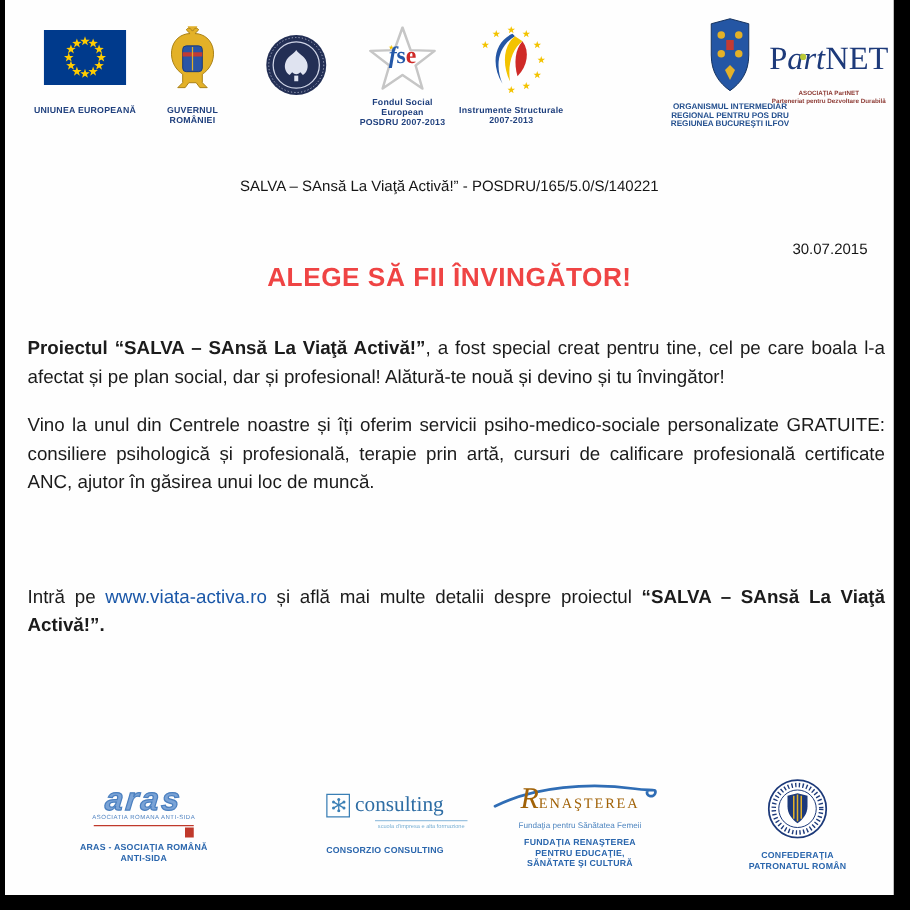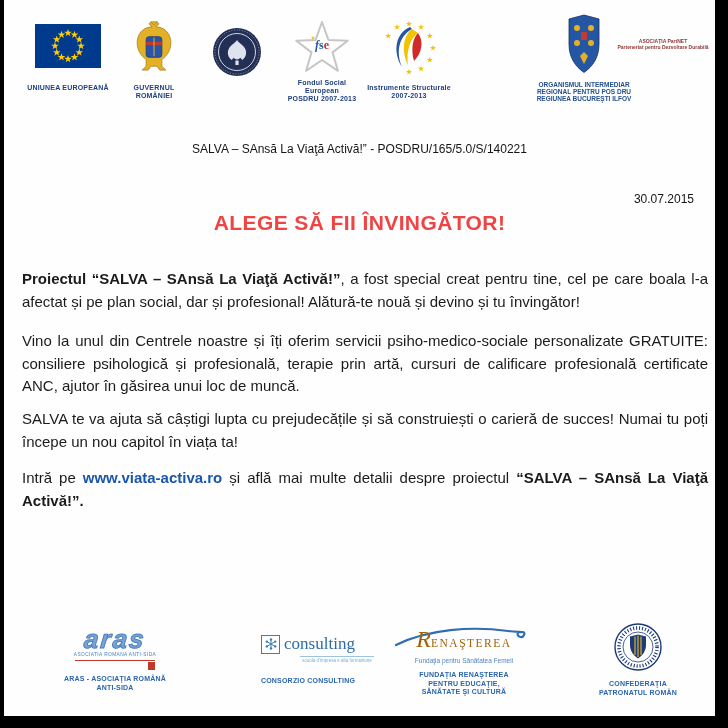--- a/index.html
+++ b/index.html
@@ -22,38 +22,38 @@
   .instr-group .cap{margin-top:5px;}
   .oir-group{left:526px;top:14px;width:108px;}
   .oir-group .cap2{margin-top:3px;}
   .partnet-group{left:606px;top:30px;width:106px;}
   .pn-word{font-family:"Liberation Serif",serif;font-size:26px;line-height:34px;color:#1d3a7a;position:relative;}
   .pn-word .pn-art{font-style:italic;}
   .pn-dot{position:absolute;width:5px;height:5px;border-radius:50%;background:#b9c837;left:30px;top:13px;}
   .pn-cap{font-size:5px;font-weight:bold;color:#8d3a34;line-height:6px;margin-top:8px;}
   .fse-wrap{position:relative;width:56px;height:54px;margin:0 auto;}
   .fse-letters{position:absolute;left:0;top:13px;width:100%;text-align:center;
-    font-family:"Liberation Serif",serif;font-size:12px;font-weight:bold;line-height:22px;}
+    font-family:"Liberation Serif",serif;font-size:19px;font-weight:bold;line-height:22px;}
   .fse-f{font-style:italic;color:#2458a8;}
   .fse-s{color:#2458a8;}
   .fse-e{color:#cf2a27;}
 
   
   .hdr{position:absolute;left:0;top:141px;width:100%;text-align:center;font-size:12px;
        color:#151515;line-height:17px;}
   .date{position:absolute;top:192px;right:21px;font-size:12px;color:#151515;}
   .main-title{position:absolute;left:0;top:211px;width:100%;text-align:center;
        font-size:21px;font-weight:bold;color:#ef4444;letter-spacing:.4px;}
 
   
   .para{position:absolute;left:18px;width:686px;font-size:15px;line-height:22.5px;
         color:#1b1b1b;text-align:justify;}
   #p1{top:253px;} #p2{top:315px;} #p3{top:393px;} #p4{top:452px;}
   .b{font-weight:bold;}
-  .link{color:#1a57a8;font-weight:bold;text-decoration:none;cursor:pointer;}
+  .link{color:#1a57a8;font-weight:normal;text-decoration:none;cursor:pointer;}
 
   
   .contact{position:absolute;left:21px;top:510px;font-size:13px;line-height:17.5px;color:#1b1b1b;}
 
   
   .blg{position:absolute;text-align:center;}
   .bcap{font-size:7px;font-weight:bold;color:#2a66ad;line-height:8.5px;letter-spacing:.2px;}
   .aras-group{left:50px;top:627px;width:122px;}
   .aras-word{font-size:26px;font-weight:bold;font-style:italic;color:#7aa3d6;
              -webkit-text-stroke:1px #4a7fbf;letter-spacing:2px;line-height:24px;transform:skewX(-6deg);}
@@ -178,37 +178,37 @@
       <rect x="14" y="18" width="6" height="8" fill="#c23b33"></rect>
     </svg>
     <div class="cap2">
       <div>ORGANISMUL INTERMEDIAR</div>
       <div>REGIONAL PENTRU POS DRU</div>
       <div>REGIUNEA BUCUREŞTI ILFOV</div>
     </div>
   </div>
 
   <div class="lg partnet-group">
+    <div class="pn-word"><span>P</span><span class="pn-art">art</span><span>NET</span><span class="pn-dot"></span></div>
     <div class="pn-cap">
       <div>ASOCIAŢIA PartNET</div>
       <div>Parteneriat pentru Dezvoltare Durabilă</div>
     </div>
   </div>
 
   <div class="hdr">
     <div>SALVA – SAnsă La Viaţă Activă!” - POSDRU/165/5.0/S/140221</div>
   </div>
   <div class="date">30.07.2015</div>
   <div class="main-title">ALEGE SĂ FII ÎNVINGĂTOR!</div>
 
   <p class="para" id="p2">Vino la unul din Centrele noastre și îți oferim servicii psiho-medico-sociale personalizate GRATUITE: consiliere psihologică și profesională, terapie prin artă, cursuri de calificare profesională certificate ANC, ajutor în găsirea unui loc de muncă.</p>
 
   <p class="para" id="p1"><span class="b">Proiectul “SALVA – SAnsă La Viaţă Activă!”</span><span>, a fost special creat pentru tine, cel pe care boala l-a afectat și pe plan social, dar și profesional! Alătură-te nouă și devino și tu învingător!</span></p>
 
-  <p class="para" id="p3">SALVA te va ajuta să câștigi lupta cu prejudecățile și să construiești o carieră de succes! Numai tu poți începe un nou capitol în viața ta!</p>
 
   <p class="para" id="p4"><span>Intră pe </span><a class="link">www.viata-activa.ro</a><span> și află mai multe detalii despre proiectul </span><span class="b">“SALVA – SAnsă La Viaţă Activă!”.</span></p>
 
 
   <div class="blg aras-group">
     <div class="aras-word">aras</div>
     <div class="aras-sub">ASOCIATIA ROMANA ANTI-SIDA</div>
     <div class="aras-rule">
         <span class="aras-mark"></span>
       </div>

